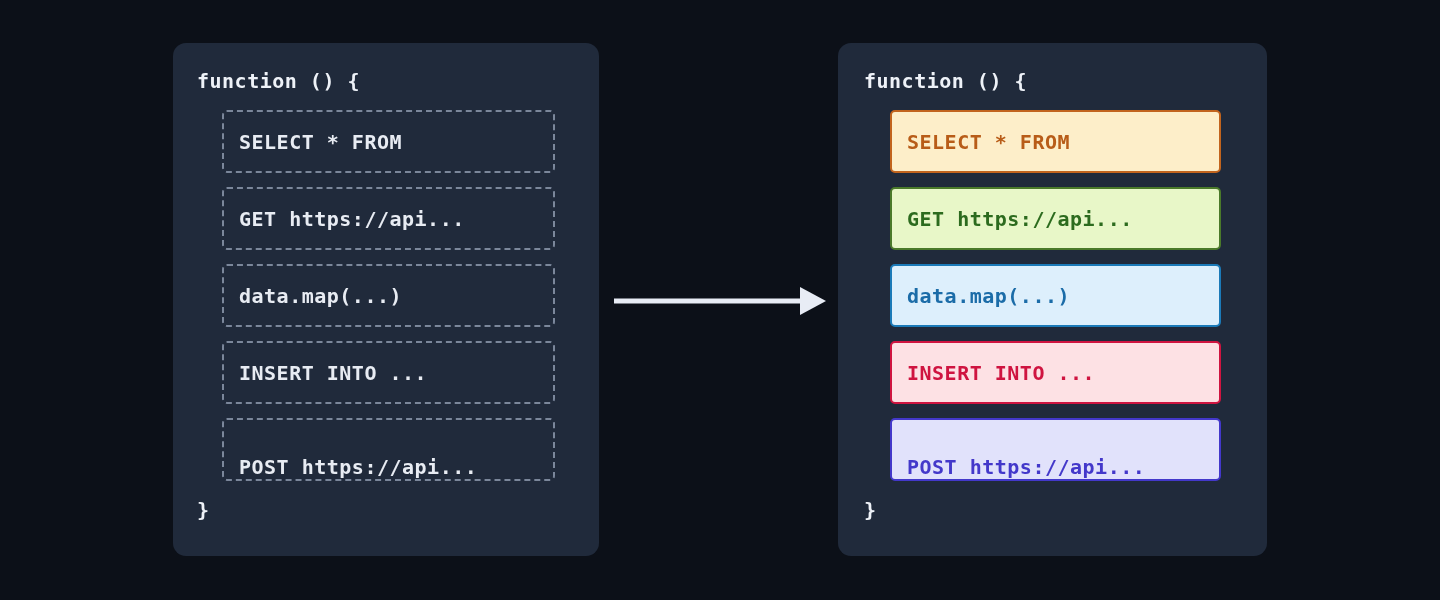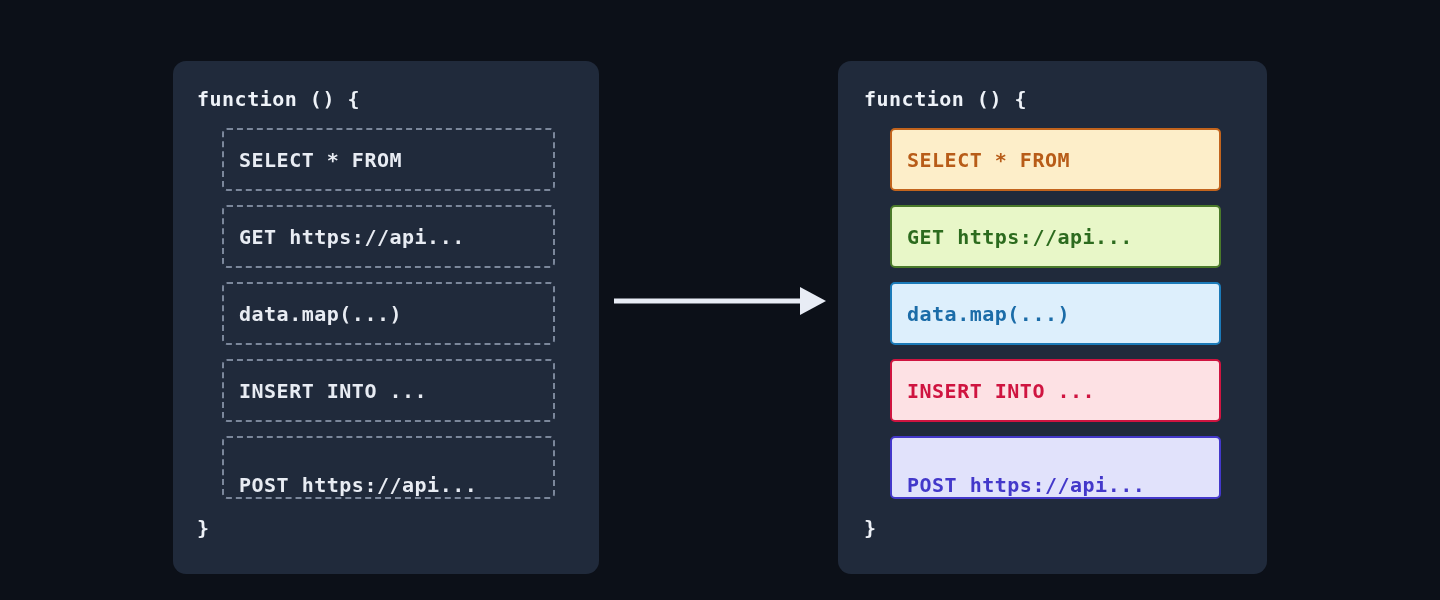--- a/index.html
+++ b/index.html
@@ -16,21 +16,21 @@
 
   .stage {
     position: relative;
     width: 1440px;
     height: 600px;
   }
 
   
   .panel {
     position: absolute;
-    top: 61px;
+    top: 43px;
     height: 513px;
     background: #202a3b;
     border-radius: 13px;
     box-sizing: border-box;
     padding: 28px 0 0 0;
   }
   .panel-before { left: 173px; width: 426px; }
   .panel-after  { left: 838px; width: 429px; }
 
   .code-line {

